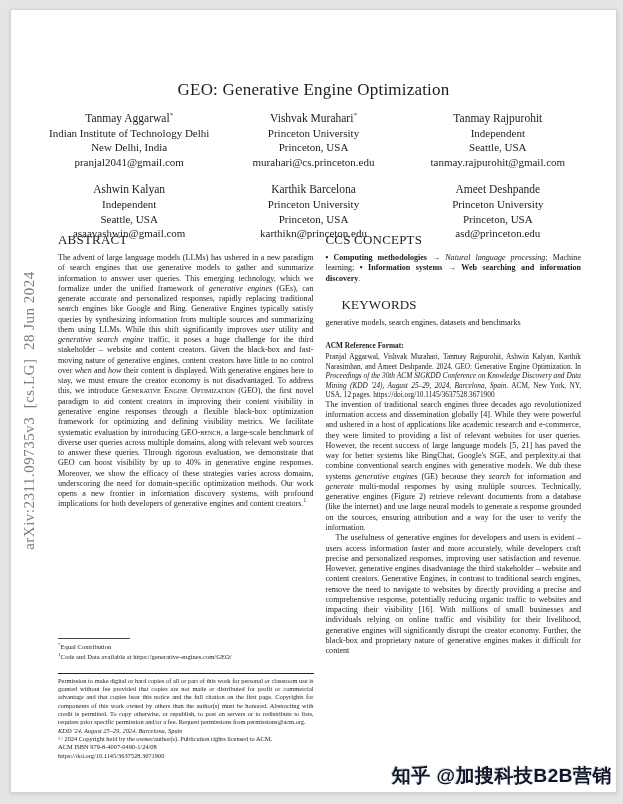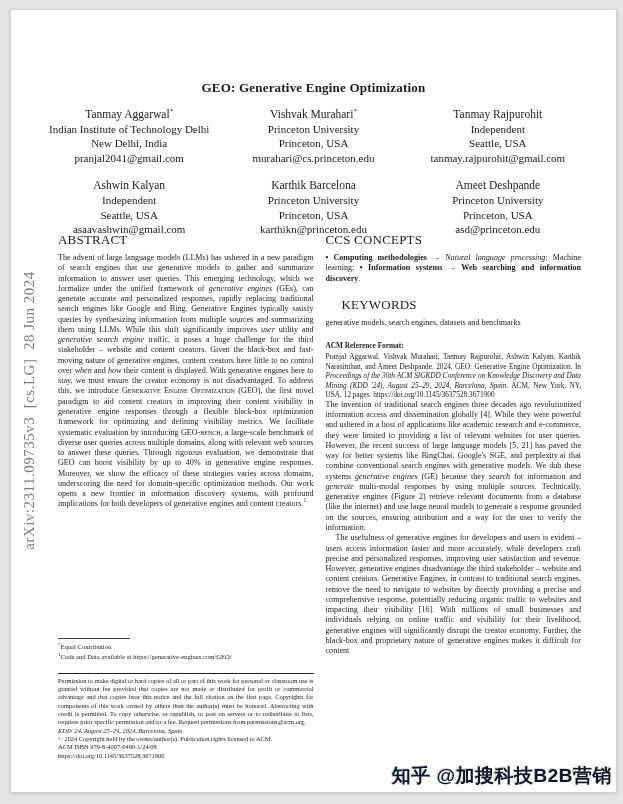--- a/index.html
+++ b/index.html
@@ -23,22 +23,22 @@
     text-align:center;
     color:#7d7d7d;
     font-size:15px;
     letter-spacing:.5px;
     white-space:pre;
     font-family:"Liberation Serif", serif;
   }
   .paper-title {
     margin-top:70px;
     text-align:center;
-    font-size:13px;
-    font-weight:bold;
+    font-size:17px;
+    font-weight:normal;
     letter-spacing:.2px;
   }
   .authors-grid {
     display:grid;
     grid-template-columns:repeat(3,1fr);
     row-gap:13px;
     margin:11px 26px 0 26px;
     text-align:center;
   }
   .author-name { font-size:11.5px; margin-bottom:2px; }

